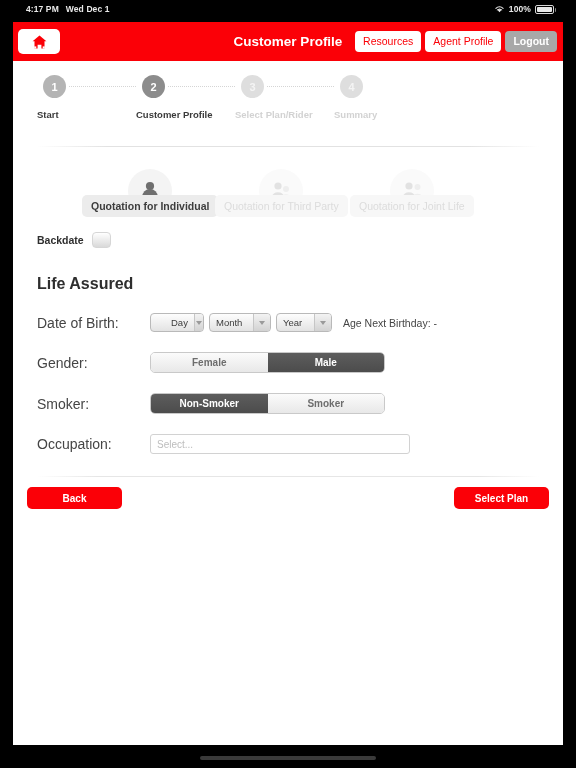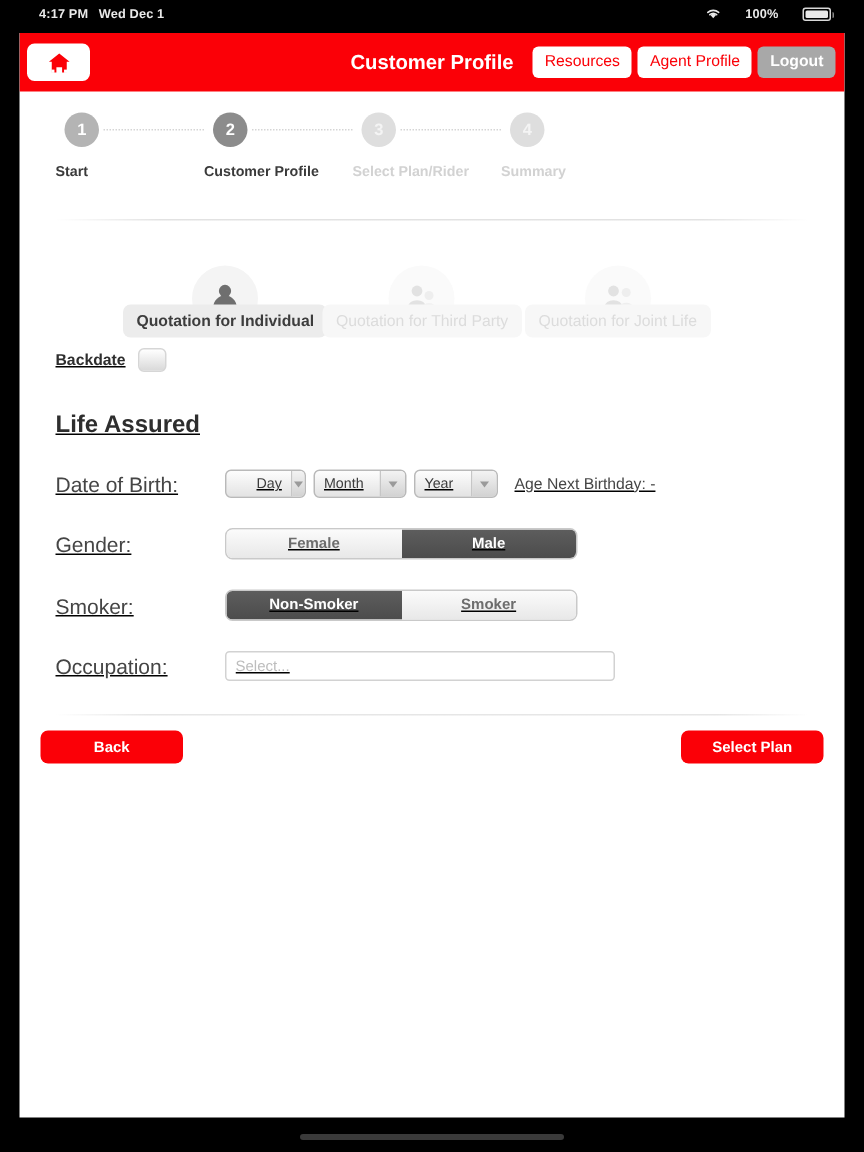--- a/index.html
+++ b/index.html
@@ -39,21 +39,21 @@
   .sb-left {
     display: flex;
     align-items: center;
     gap: 7px;
     padding-left: 26px;
   }
   .sb-right {
     margin-left: auto;
     display: flex;
     align-items: center;
-    gap: 16px;
+    gap: 4px;
     padding-right: 22px;
   }
   .wifi-icon {
     display: inline-block;
     width: 11px;
     height: 8px;
     position: relative;
   }
   .wifi-icon svg { display:block; }
   .battery {
@@ -206,21 +206,21 @@
   }
 
   
   .quote-tabs {
     position: relative;
     margin: 14px 0 0 22px;
     height: 58px;
   }
   .qtab {
     position: absolute;
-    top: 16px;
+    top: 8px;
     display: flex;
     flex-direction: column;
     align-items: center;
     cursor: pointer;
   }
   .qtab-icon {
     width: 44px;
     height: 44px;
     border-radius: 50%;
     background: #f4f4f4;
@@ -246,21 +246,20 @@
   .qtab.inactive .qtab-label {
     background: #f7f7f7;
     color: #dcdcdc;
     font-weight: normal;
   }
 
   
   .form-area {
     margin: 10px 0 9px 0;
     padding: 0 24px;
-    text-decoration: underline;
   }
   .backdate-row {
     display: flex;
     align-items: center;
     gap: 8px;
     height: 22px;
     margin-top: 6px;
   }
   .backdate-label {
     font-size: 10.5px;

